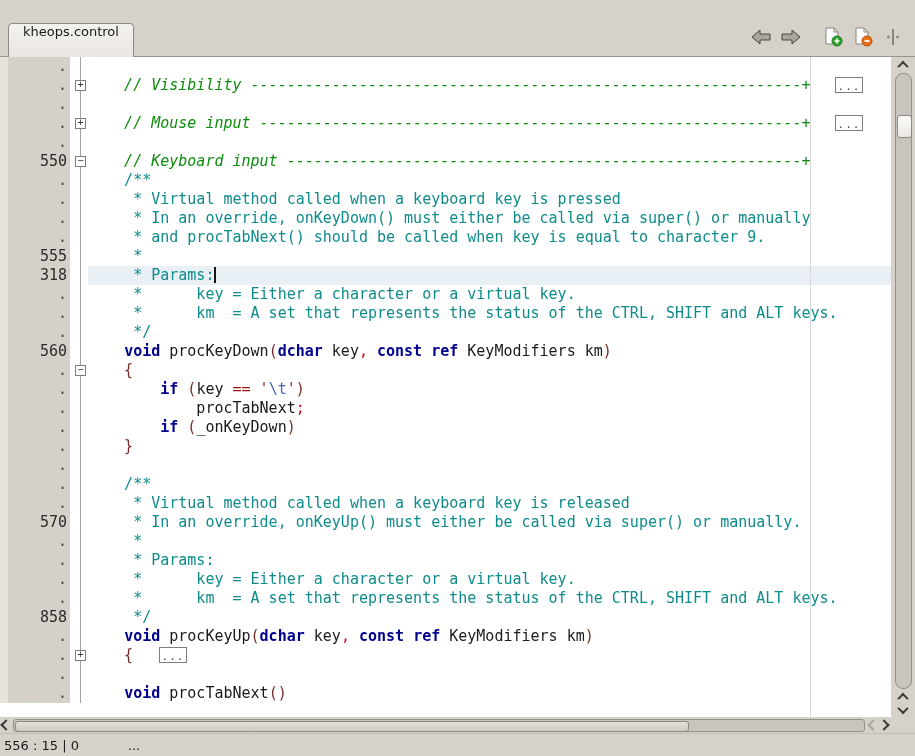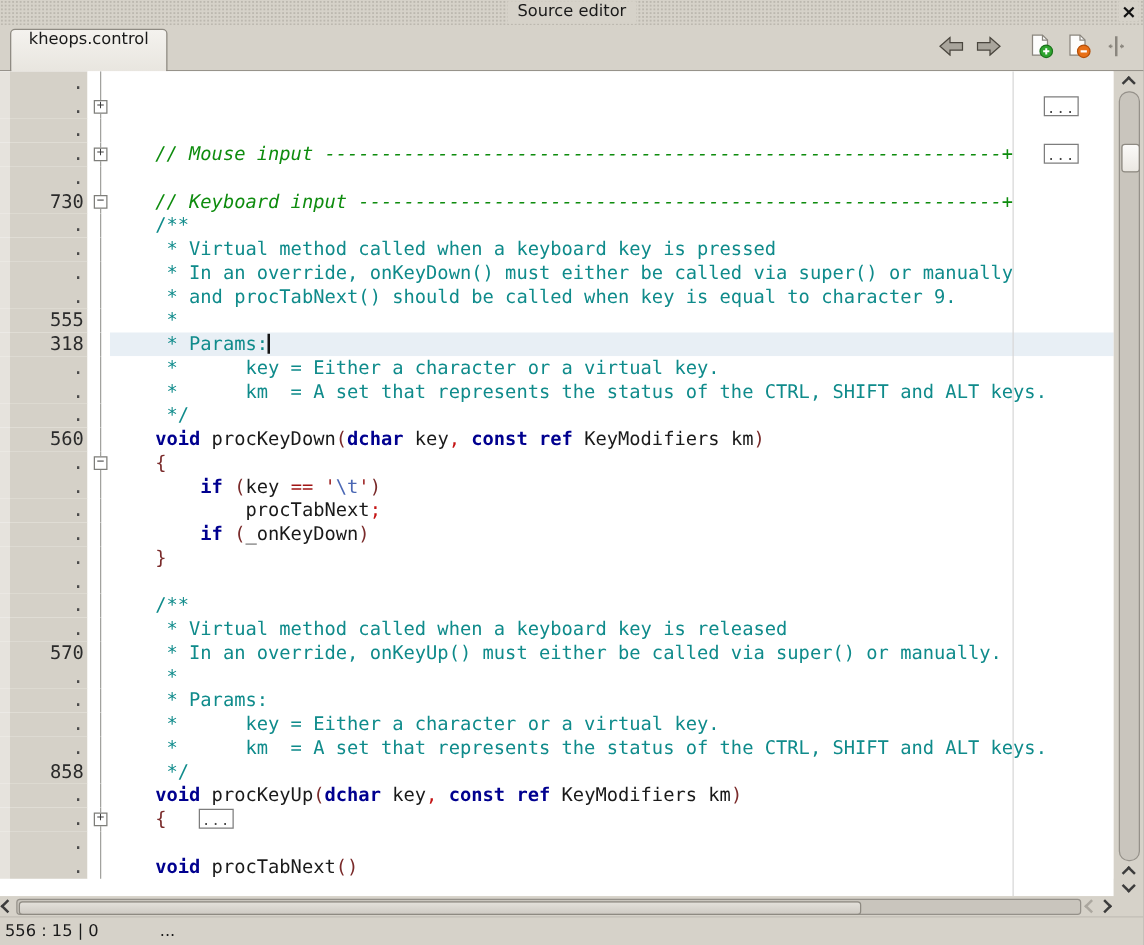--- a/index.html
+++ b/index.html
@@ -93,26 +93,20 @@
   .sb1{width:110px;padding-left:4px;flex:none;}
   .sb2{width:40px;text-align:center;flex:none;}
   .sb3{width:162px;text-align:center;flex:none;margin-top:28px;}
   .sb4{flex:1;padding-left:6px;overflow:hidden;white-space:nowrap;}
 </style>
 </head>
 <body>
 
 <div class="window" style="--c-comment: #0E8C0E; --c-doc: #0F8B8B; --c-keyword: #00008F; --c-plain: #1A1A1A; --c-paren: #7A2B2B; --c-separator: #C41414; --c-operator: #A01414; --c-quote: #9B1F1F; --c-escape: #4A67B4; --current-line-bg: #E8EFF5; --gutter-bg: #D5D1C8;">
 
-  <div class="titlebar">
-    <span class="title">Source editor</span>
-    <span class="close-btn">
-      <span>×</span>
-    </span>
-  </div>
 
   <div class="tabstrip">
     <div class="tab">
       <span>kheops.control</span>
     </div>
     <div class="toolbar">
       <span class="tool">
         <svg width="20" height="16" viewBox="0 0 20 16">
           <path d="M9 1 L1 8 L9 15 L9 11 L19 11 L19 5 L9 5 Z" fill="#A9A59C" stroke="#4A463E" stroke-width="1"></path>
         </svg>
@@ -156,21 +150,21 @@
           <div class="cell-num dot">.</div>
           <div class="cell-fold"></div>
           <div class="cell-code"></div>
         </div>
         <div class="row">
           <div class="cell-edge"></div>
           <div class="cell-num dot">.</div>
           <div class="cell-fold">
             <span class="fold-marker">+</span>
           </div>
-          <div class="cell-code"><span class="fold-ellipsis right">...</span></div>
+          <div class="cell-code"><span class="tk-cm">    // Visibility -------------------------------------------------------------+</span><span class="fold-ellipsis right">...</span></div>
         </div>
         <div class="row">
           <div class="cell-edge"></div>
           <div class="cell-num dot">.</div>
           <div class="cell-fold"></div>
           <div class="cell-code"></div>
         </div>
         <div class="row">
           <div class="cell-edge"></div>
           <div class="cell-num dot">.</div>
@@ -180,21 +174,21 @@
           <div class="cell-code"><span class="tk-cm">    // Mouse input ------------------------------------------------------------+</span><span class="fold-ellipsis right">...</span></div>
         </div>
         <div class="row">
           <div class="cell-edge"></div>
           <div class="cell-num dot">.</div>
           <div class="cell-fold"></div>
           <div class="cell-code"></div>
         </div>
         <div class="row">
           <div class="cell-edge"></div>
-          <div class="cell-num">730</div>
+          <div class="cell-num">550</div>
           <div class="cell-fold">
             <span class="fold-marker">−</span>
           </div>
           <div class="cell-code"><span class="tk-cm">    // Keyboard input ---------------------------------------------------------+</span></div>
         </div>
         <div class="row">
           <div class="cell-edge"></div>
           <div class="cell-num dot">.</div>
           <div class="cell-fold"></div>
           <div class="cell-code"><span class="tk-dc">    /**</span></div>

